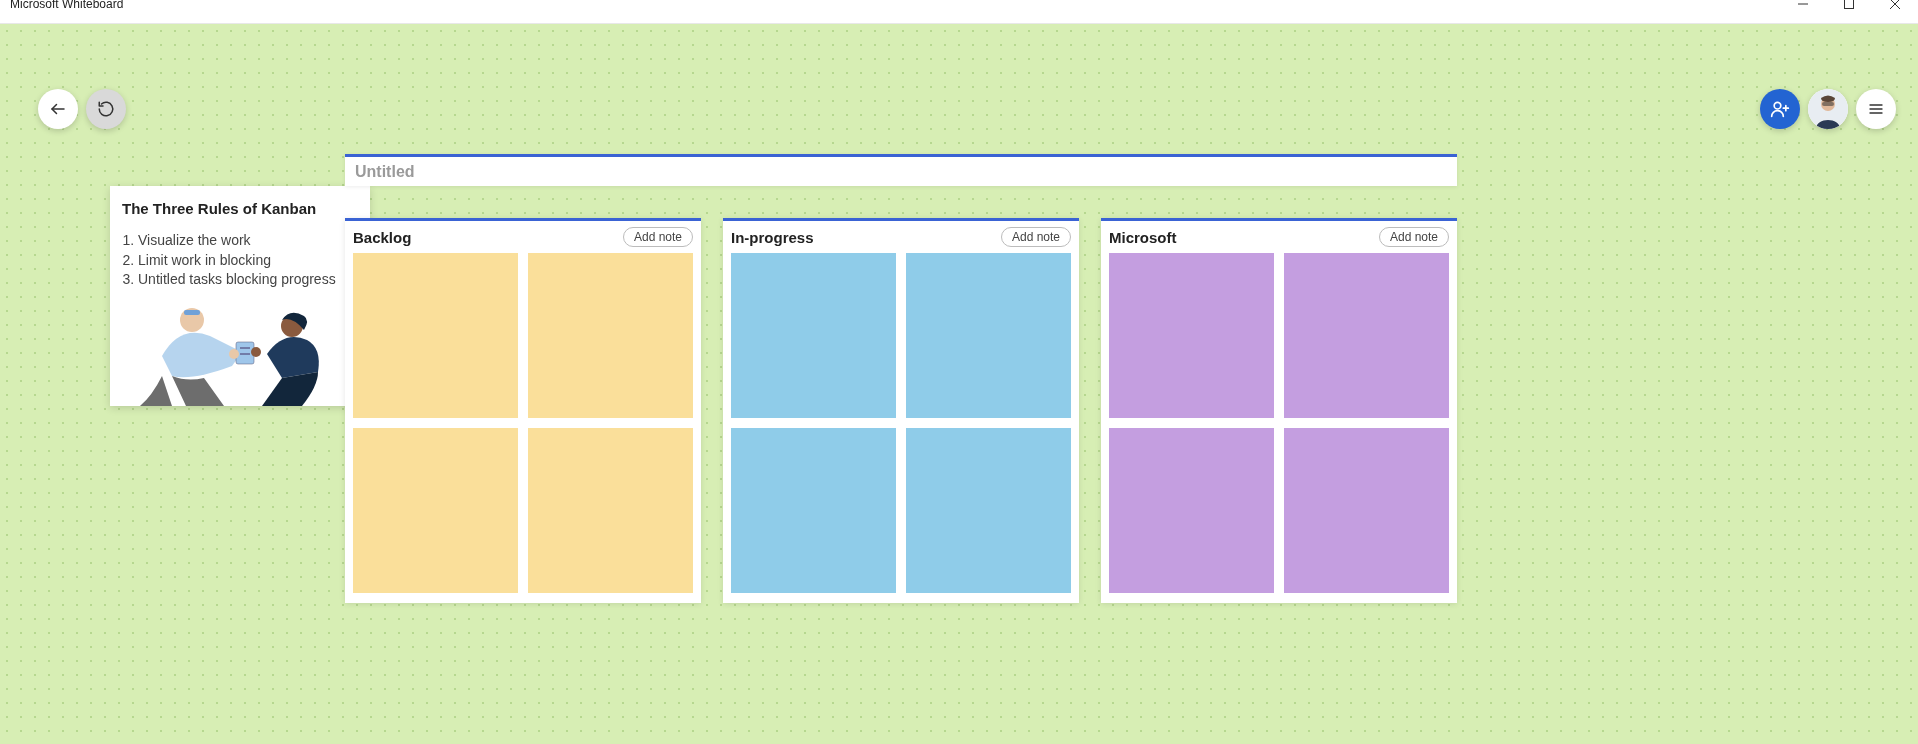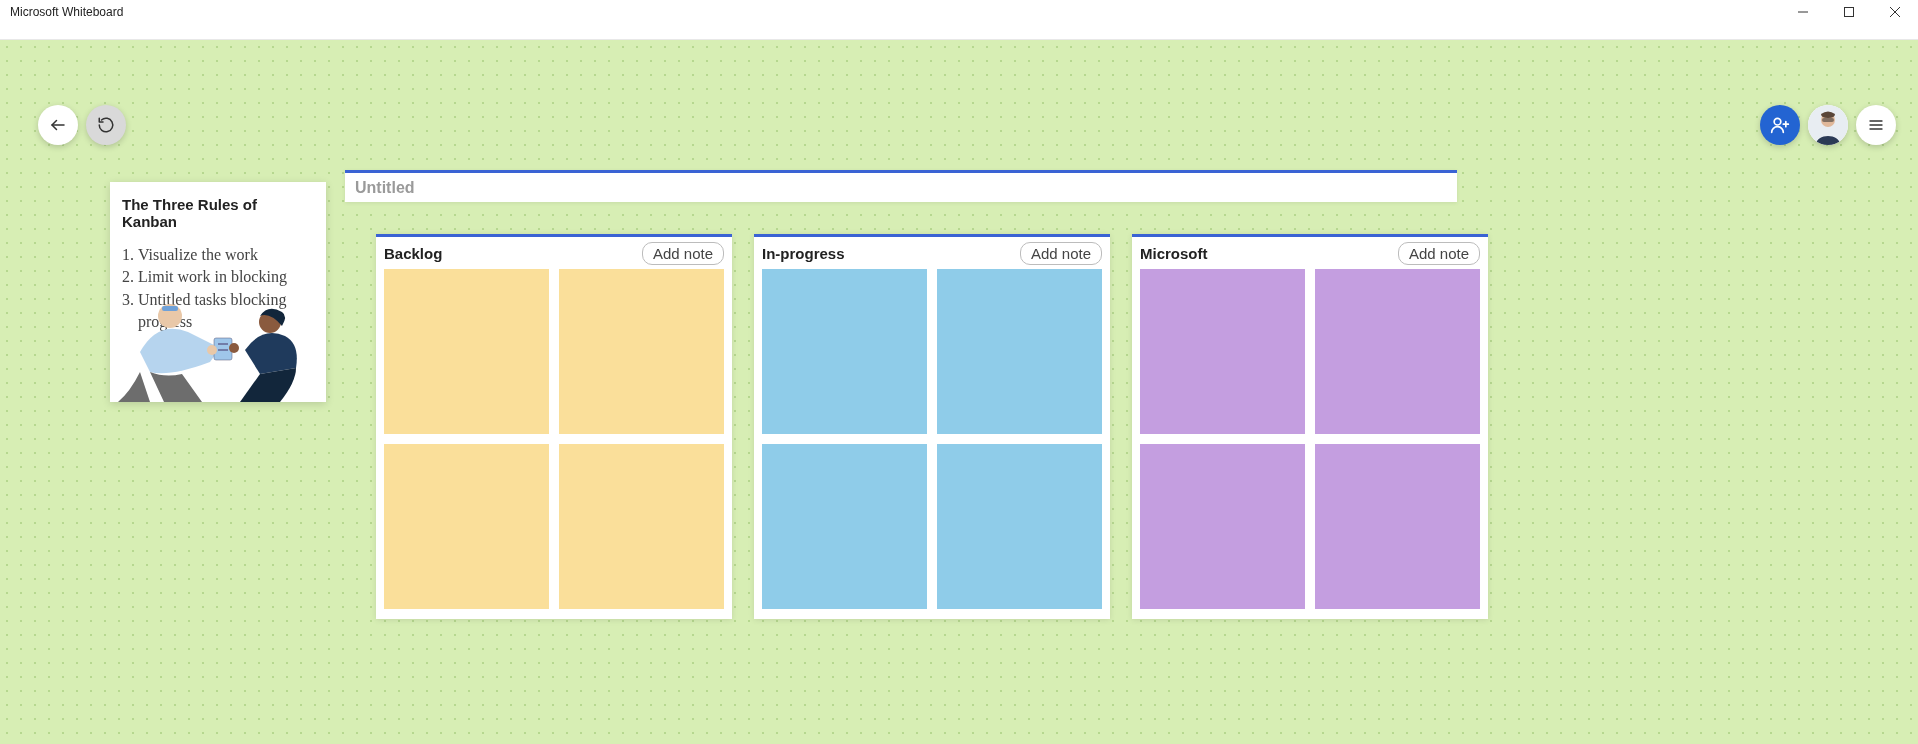--- a/index.html
+++ b/index.html
@@ -1,21 +1,21 @@
 <!DOCTYPE html>
 <html><head>
 <meta charset="utf-8">
 <style>
   * { box-sizing: border-box; margin: 0; padding: 0; }
   html, body { width: 100%; height: 100%; font-family: "Segoe UI", Arial, sans-serif; }
   body { display: flex; flex-direction: column; background: #fff; overflow: hidden; }
 
   
   .titlebar {
-    height: 40px;
+    height: 24px;
     display: flex;
     align-items: center;
     justify-content: space-between;
     padding: 0 0 16px 10px;
     font-size: 12px;
     color: #222;
     background: #fff;
     border-bottom: 1px solid #e8e8e8;
   }
   .titlebar .win-controls { display: flex; }
@@ -46,29 +46,29 @@
     display: flex; align-items: center; justify-content: center;
     cursor: pointer;
   }
   .circle-btn.gray { background: #d9d9d9; }
   .circle-btn.blue { background: #2364d2; }
   .circle-btn.avatar { padding: 0; overflow: hidden; }
 
   
   .info-card {
     position: absolute;
-    left: 110px; top: 142px;
-    width: 216px; height: 220px;
+    left: 110px; top: 162px;
+    width: 260px; height: 220px;
     background: #fff;
     box-shadow: 0 2px 8px rgba(0,0,0,0.15);
     padding: 14px 12px 0 12px;
   }
   .info-card h3 { font-size: 15px; font-weight: 700; color: #222; margin-bottom: 14px; }
   .info-card ol { list-style: decimal; padding-left: 16px; }
-  .info-card li { font-size: 16px; color: #444; line-height: 1.4; font-family: Liberation Serif, serif; }
+  .info-card li { font-size: 14px; color: #444; line-height: 1.4; }
   .info-card .illus {
     position: absolute; left: 0; right: 0; bottom: 0; height: 120px;
     display: flex; align-items: flex-end; justify-content: center;
   }
 
   
   .title-strip {
     position: absolute;
     left: 345px; top: 130px;
     width: 1112px; height: 32px;
@@ -80,33 +80,32 @@
   }
   .title-strip .title-text { color: #9a9a9a; font-size: 16px; font-weight: 600; }
 
   
   .kanban {
     position: absolute;
     left: 345px; top: 194px;
     width: 1112px;
     display: flex;
     gap: 22px;
-    margin-left: 31px;
   }
   .column {
     flex: 1;
     background: #fff;
     border-top: 3px solid #3a63d4;
     box-shadow: 0 1px 6px rgba(0,0,0,0.10);
     padding: 4px 8px 10px 8px;
   }
   .col-header { display: flex; align-items: center; justify-content: space-between; height: 24px; }
   .col-title { font-size: 15px; font-weight: 700; color: #222; }
   .add-note-btn {
-    font-size: 15px;
+    font-size: 12px;
     padding: 2px 10px;
     border: 1px solid #bcbcbc;
     border-radius: 10px;
     background: #fff;
     color: #444;
     cursor: pointer;
   }
   .notes {
     display: grid;
     grid-template-columns: 1fr 1fr;

